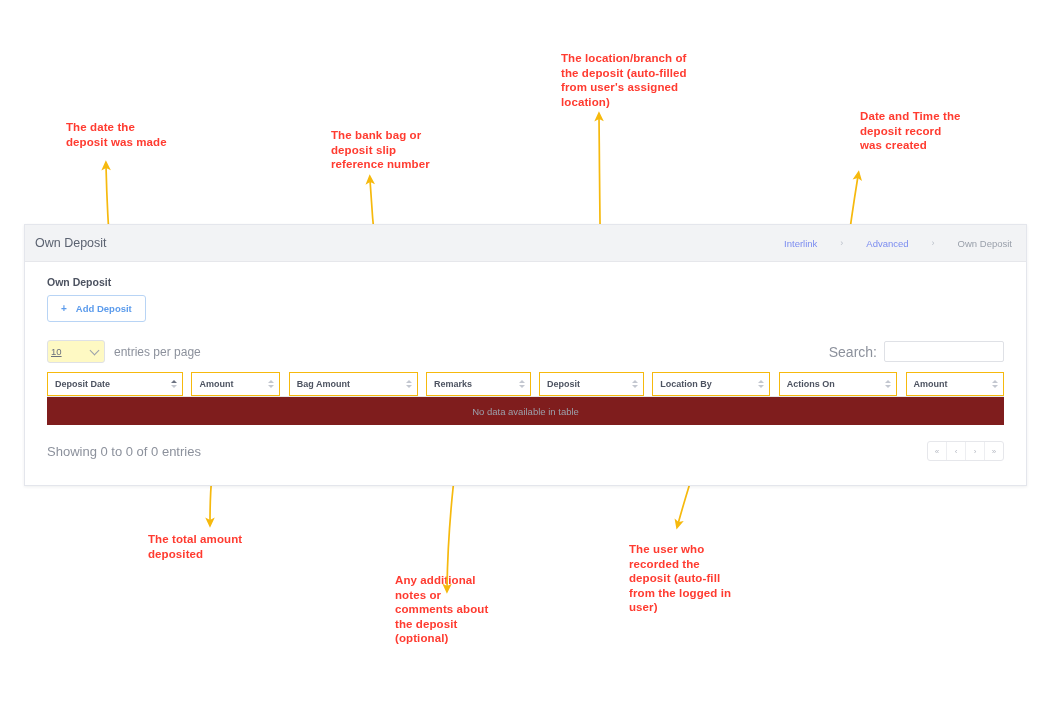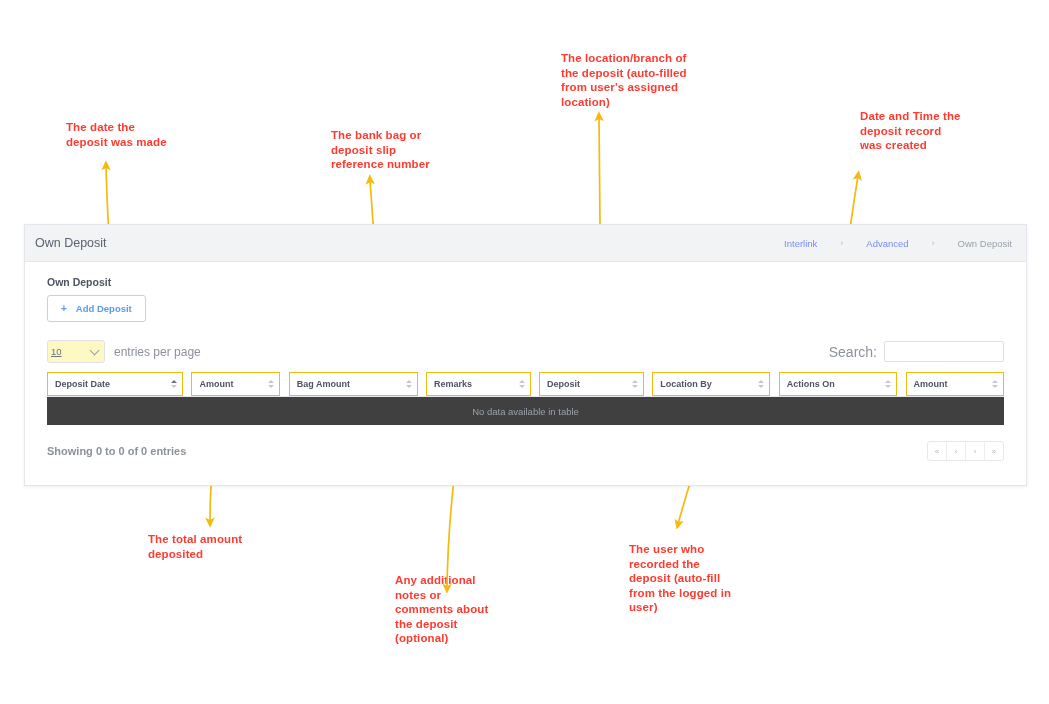--- a/index.html
+++ b/index.html
@@ -73,27 +73,27 @@
   }
   .sort{position:absolute;right:5px;top:50%;transform:translateY(-50%);
         display:flex;flex-direction:column;gap:2px;}
   .sort i{display:block;width:0;height:0;border-left:3px solid transparent;border-right:3px solid transparent;}
   .sort i.up{border-bottom:3.5px solid #c3c7d0;}
   .sort i.dn{border-top:3.5px solid #c3c7d0;}
   .sort.active i.up{border-bottom-color:#6b7180;}
   .thgap{width:8px;border:none;background:transparent;padding:0;}
 
   .empty-row td{
-    background:#404040;height:26px;text-align:center;
+    background:#7f1d1d;height:26px;text-align:center;
     font-size:9.5px;color:#9ba0ab;border-top:1px solid #e8e8ea;
   }
 
   .foot{display:flex;align-items:center;justify-content:space-between;
         padding:16px 22px 0 22px;}
-  .foot-info{font-size:11px;color:#8c919c;font-weight:bold;}
+  .foot-info{font-size:13px;color:#8c919c;}
   .pager{display:flex;border:1px solid #e6e7eb;border-radius:3px;overflow:hidden;background:#fff;}
   .pg{width:18px;height:18px;display:flex;align-items:center;justify-content:center;
       font-size:8px;color:#b6bac3;border-right:1px solid #edeef1;cursor:pointer;}
   .pg:last-child{border-right:none;}
 </style>
 </head>
 <body>
 
 <div class="anno" style="left:66px;top:120px;">The date the
 deposit was made</div>

